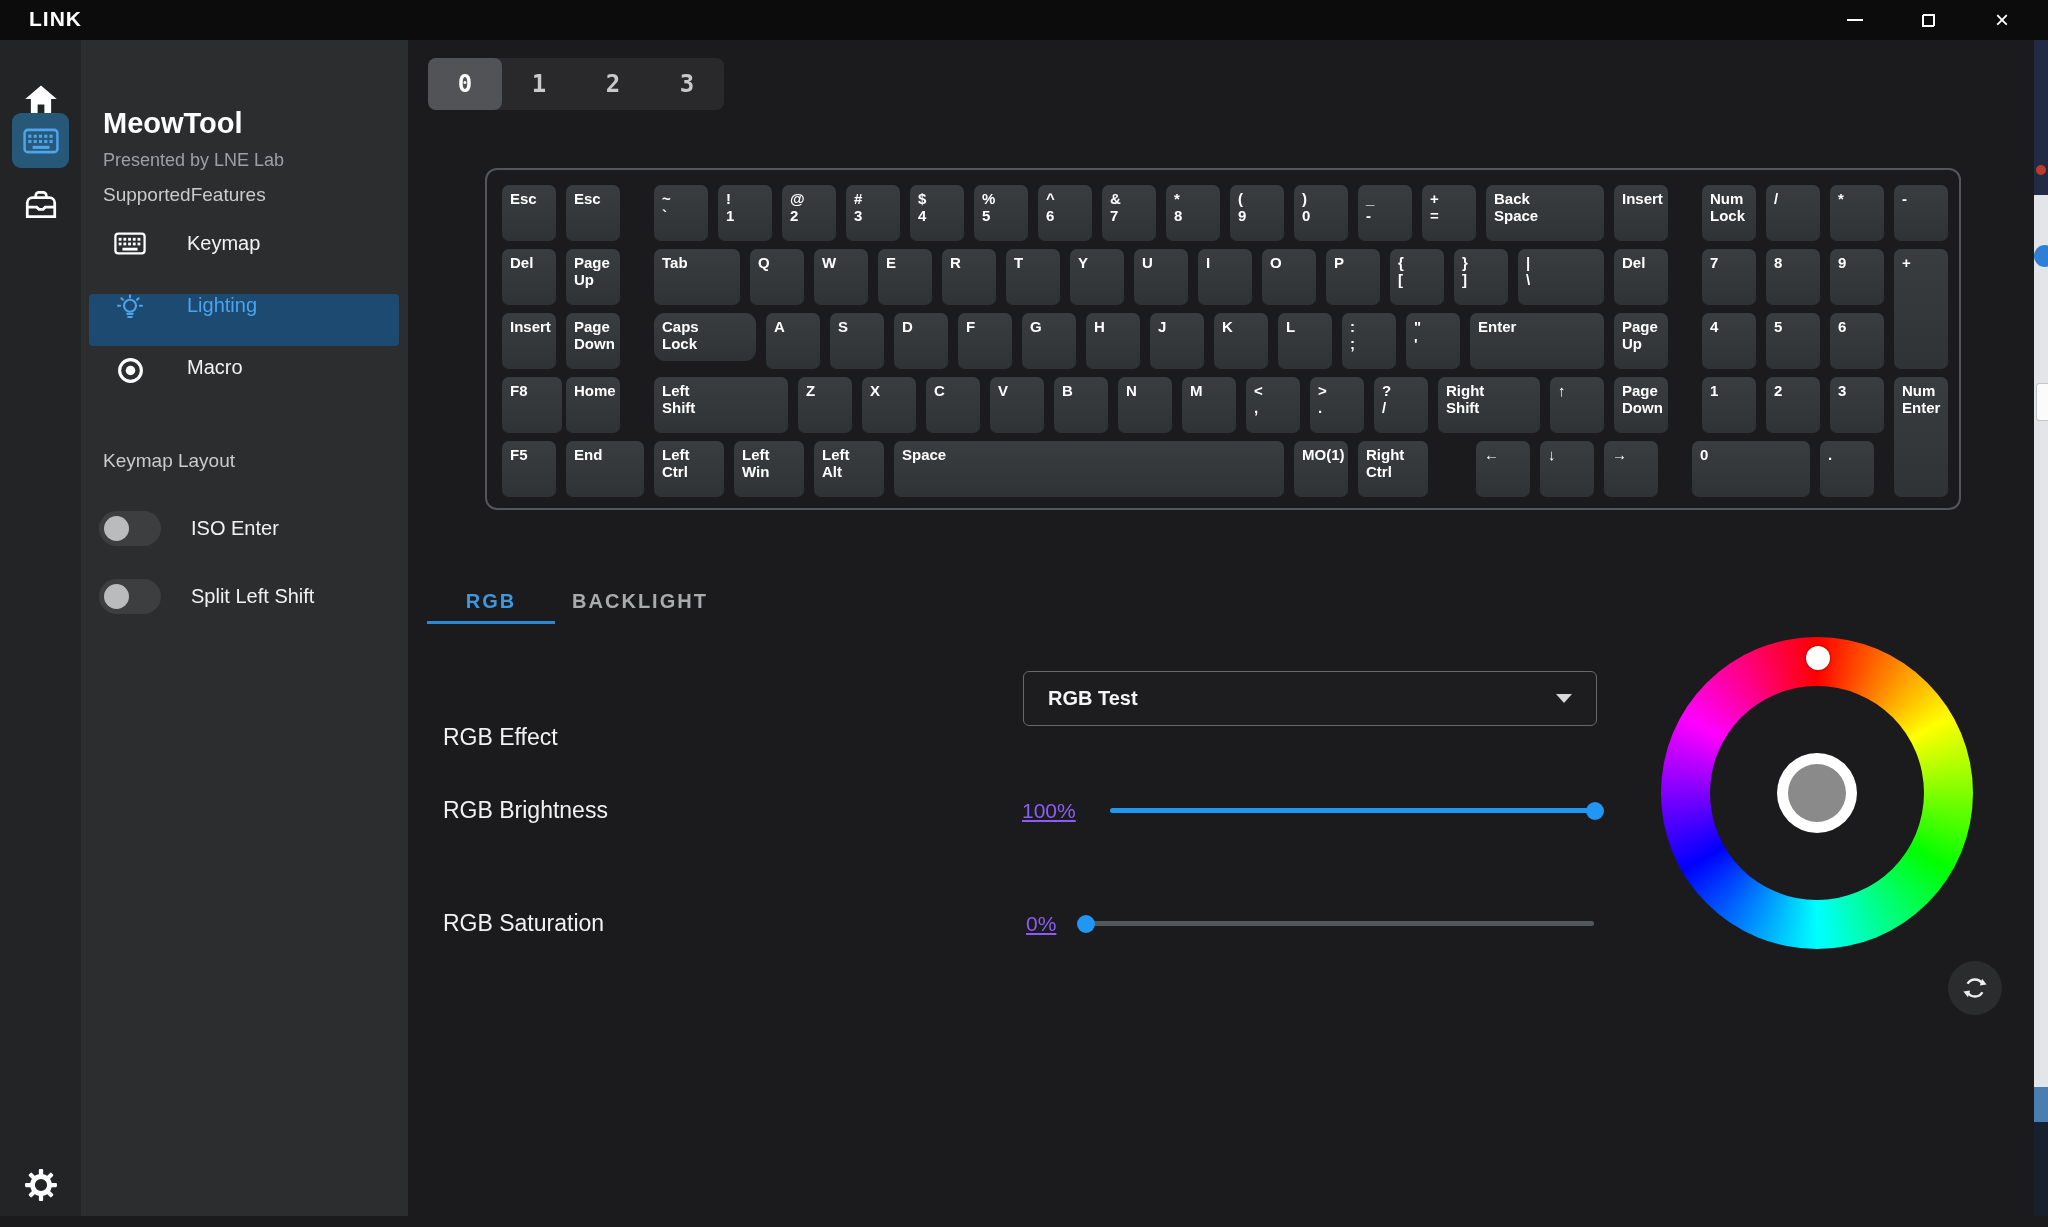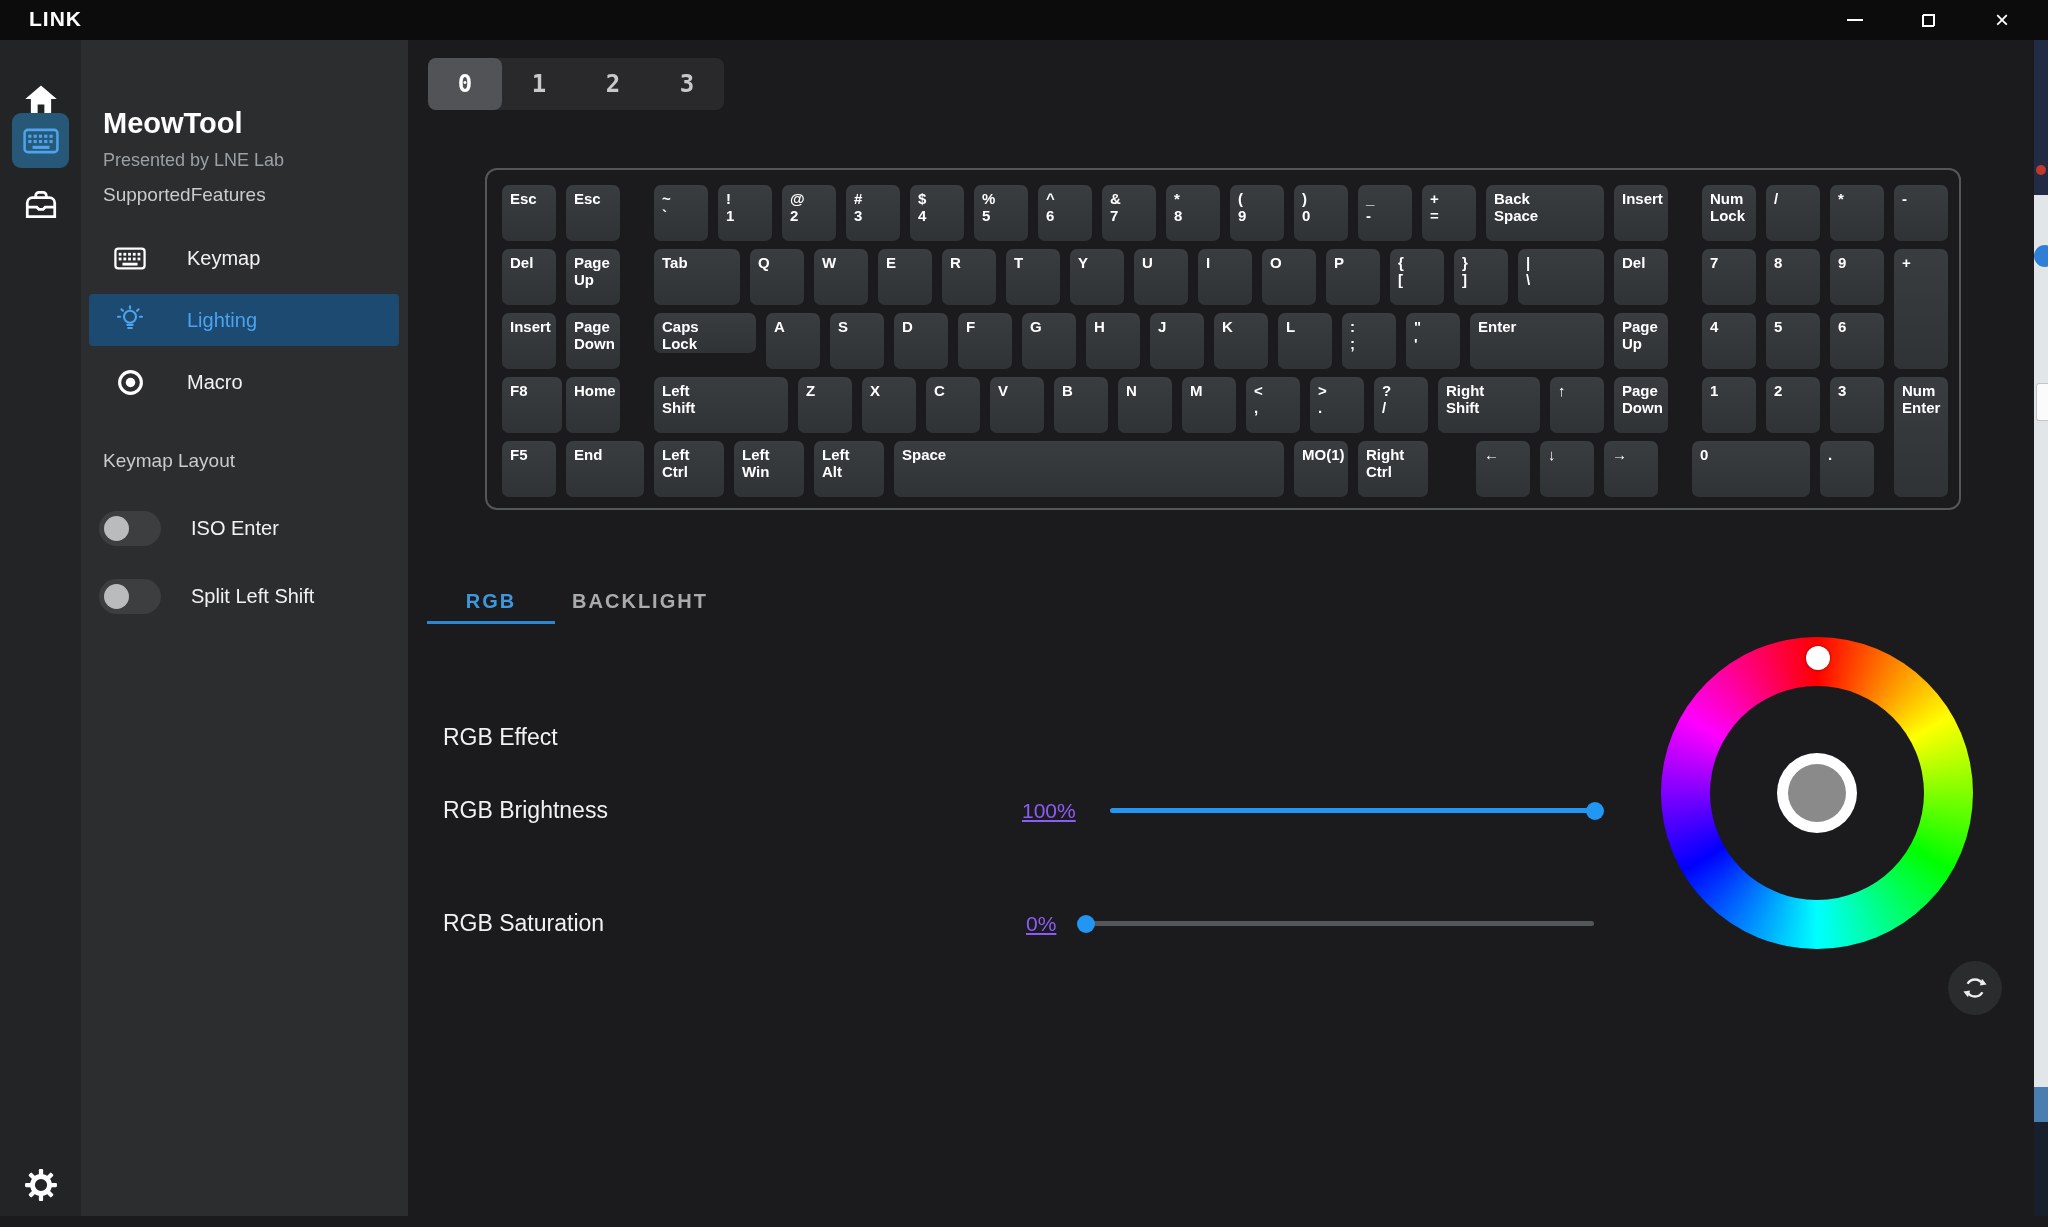--- a/index.html
+++ b/index.html
@@ -20,21 +20,21 @@
   .rail{position:absolute;left:0;top:40px;width:81px;height:1176px;background:#222425;}
   .rail-item{position:absolute;left:0;width:81px;height:56px;display:flex;align-items:center;justify-content:center;}
   .rail-tile{position:absolute;left:12px;top:73px;width:57px;height:55px;background:#275877;border-radius:9px;
     display:flex;align-items:center;justify-content:center;}
 
   
   .sidebar{position:absolute;left:81px;top:40px;width:327px;height:1176px;background:#2c2d2f;}
   .sb-title{position:absolute;left:22px;top:67px;font-size:29px;font-weight:600;color:#fff;}
   .sb-sub{position:absolute;left:22px;top:110px;font-size:18px;color:#9ba0a4;}
   .sb-header{position:absolute;left:22px;font-size:19px;color:#c9cbcc;}
-  .sb-item{position:absolute;left:8px;width:310px;height:52px;border-radius:4px;display:flex;align-items:center;cursor:default;}
+  .sb-item{position:absolute;left:8px;width:310px;height:52px;border-radius:4px;display:flex;align-items:flex-start;cursor:default;}
   .sb-item .ic{width:34px;margin-left:24px;display:flex;justify-content:center;}
   .sb-item .tx{margin-left:40px;font-size:20px;color:#f2f2f2;}
   .sb-item.active{background:#1d4a70;}
   .sb-item.active .tx{color:#4aa3ef;}
   .toggle-row{position:absolute;left:18px;display:flex;align-items:center;}
   .toggle{width:62px;height:35px;border-radius:18px;background:#3c3e40;position:relative;cursor:pointer;}
   .knob{position:absolute;left:5px;top:5px;width:25px;height:25px;border-radius:50%;background:#b9bbbd;}
   .toggle-label{margin-left:30px;font-size:20px;color:#f2f2f2;}
 
   
@@ -279,21 +279,21 @@
       <div class="key" style="left: 1031px; top: 79px; width: 86px; height: 56px;">|
 \</div>
       <div class="key" style="left: 1127px; top: 79px; width: 54px; height: 56px;">Del</div>
       <div class="key" style="left: 1215px; top: 79px; width: 54px; height: 56px;">7</div>
       <div class="key" style="left: 1279px; top: 79px; width: 54px; height: 56px;">8</div>
       <div class="key" style="left: 1343px; top: 79px; width: 54px; height: 56px;">9</div>
       <div class="key" style="left: 1407px; top: 79px; width: 54px; height: 120px;">+</div>
       <div class="key" style="left: 15px; top: 143px; width: 54px; height: 56px;">Insert</div>
       <div class="key" style="left: 79px; top: 143px; width: 54px; height: 56px;">Page
 Down</div>
-      <div class="key" style="left: 167px; top: 143px; width: 102px; height: 40px;">Caps
+      <div class="key" style="left: 167px; top: 143px; width: 102px; height: 48px; border-radius: 11px;">Caps
 Lock</div>
       <div class="key" style="left: 279px; top: 143px; width: 54px; height: 56px;">A</div>
       <div class="key" style="left: 343px; top: 143px; width: 54px; height: 56px;">S</div>
       <div class="key" style="left: 407px; top: 143px; width: 54px; height: 56px;">D</div>
       <div class="key" style="left: 471px; top: 143px; width: 54px; height: 56px;">F</div>
       <div class="key" style="left: 535px; top: 143px; width: 54px; height: 56px;">G</div>
       <div class="key" style="left: 599px; top: 143px; width: 54px; height: 56px;">H</div>
       <div class="key" style="left: 663px; top: 143px; width: 54px; height: 56px;">J</div>
       <div class="key" style="left: 727px; top: 143px; width: 54px; height: 56px;">K</div>
       <div class="key" style="left: 791px; top: 143px; width: 54px; height: 56px;">L</div>
@@ -351,20 +351,24 @@
       <div class="key" style="left: 1117px; top: 271px; width: 54px; height: 56px;">→</div>
       <div class="key" style="left: 1205px; top: 271px; width: 118px; height: 56px;">0</div>
       <div class="key" style="left: 1333px; top: 271px; width: 54px; height: 56px;">.</div>
     </div>
 
   <div class="tab rgb">RGB</div>
   <div class="tab backlight">BACKLIGHT</div>
   <div class="tab-underline"></div>
 
   <div class="ctl-label" style="top:685px;margin-top:39px;">RGB Effect</div>
+  <div class="dropdown">
+    <span class="val">RGB Test</span>
+    <span class="caret"></span>
+  </div>
 
   <div class="ctl-label" style="top:797px;">RGB Brightness</div>
   <div class="slider-val" style="left:1022px;top:799px;">100%</div>
   <div class="track" style="left:1110px;top:808px;width:485px;background:#2196f3;"></div>
   <div class="thumb" style="left:1586px;top:802px;"></div>
 
   <div class="ctl-label" style="top:910px;">RGB Saturation</div>
   <div class="slider-val" style="left:1026px;top:912px;">0%</div>
   <div class="track" style="left:1086px;top:921px;width:508px;background:#54575a;"></div>
   <div class="thumb" style="left:1077px;top:915px;"></div>

